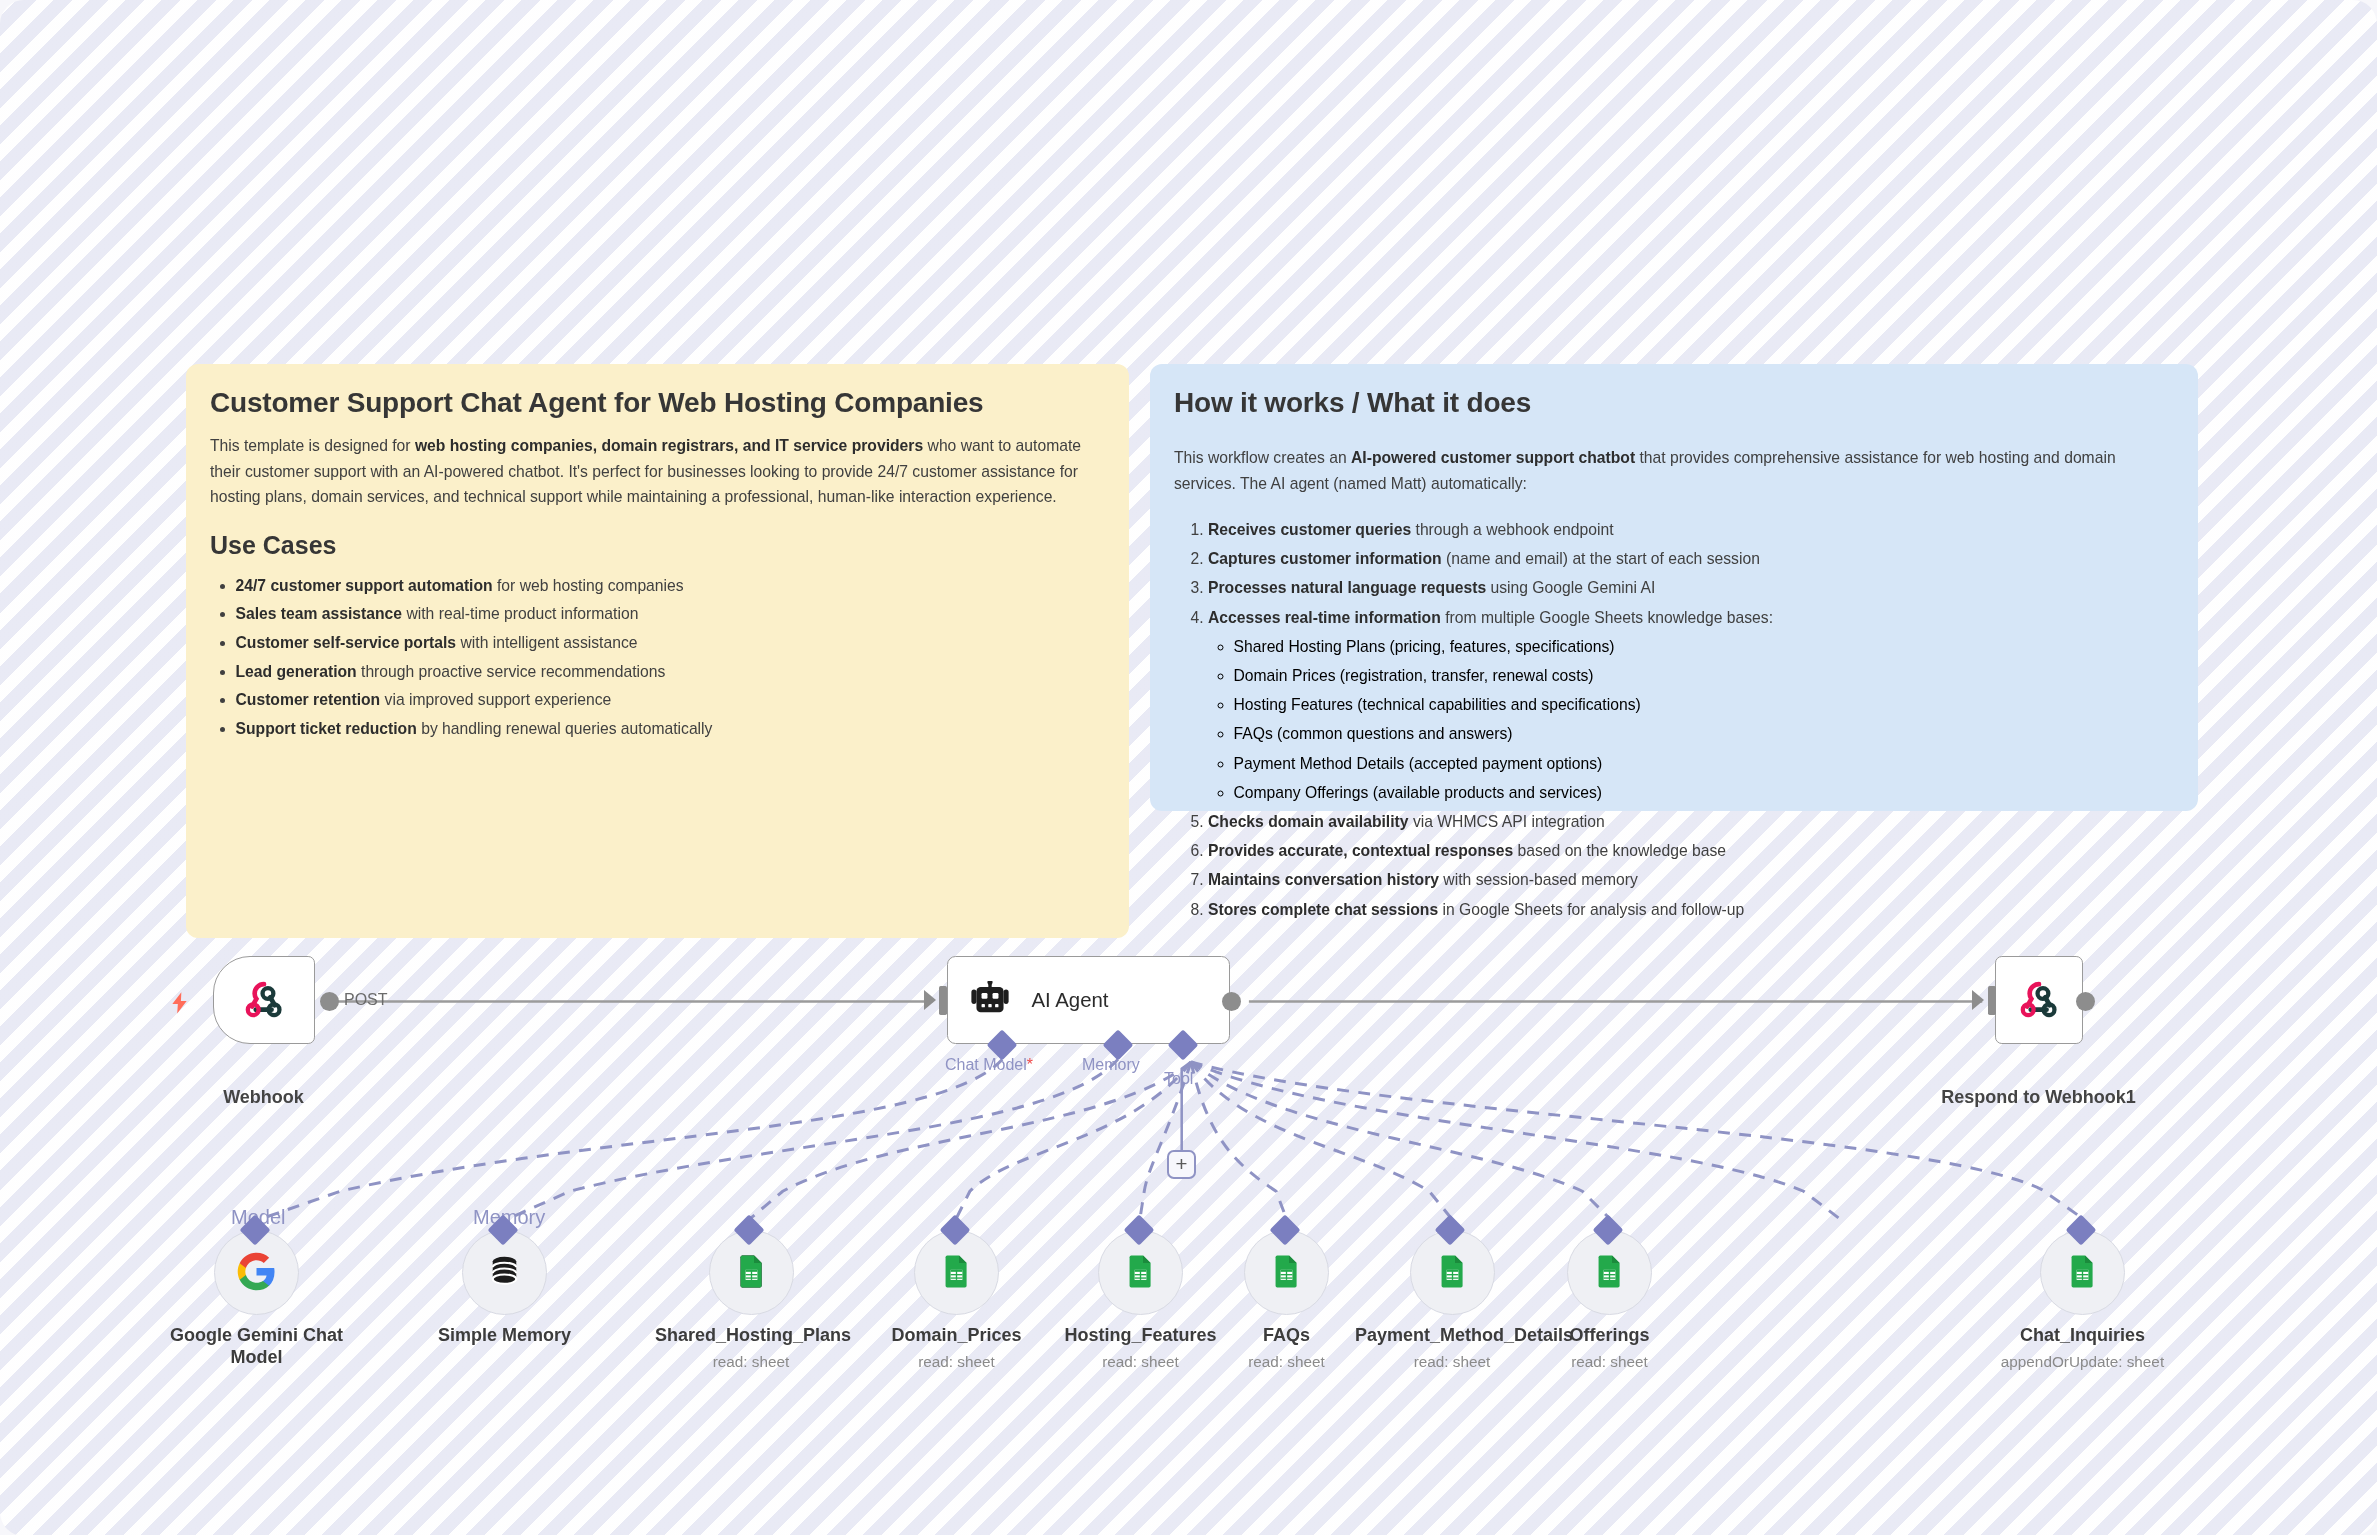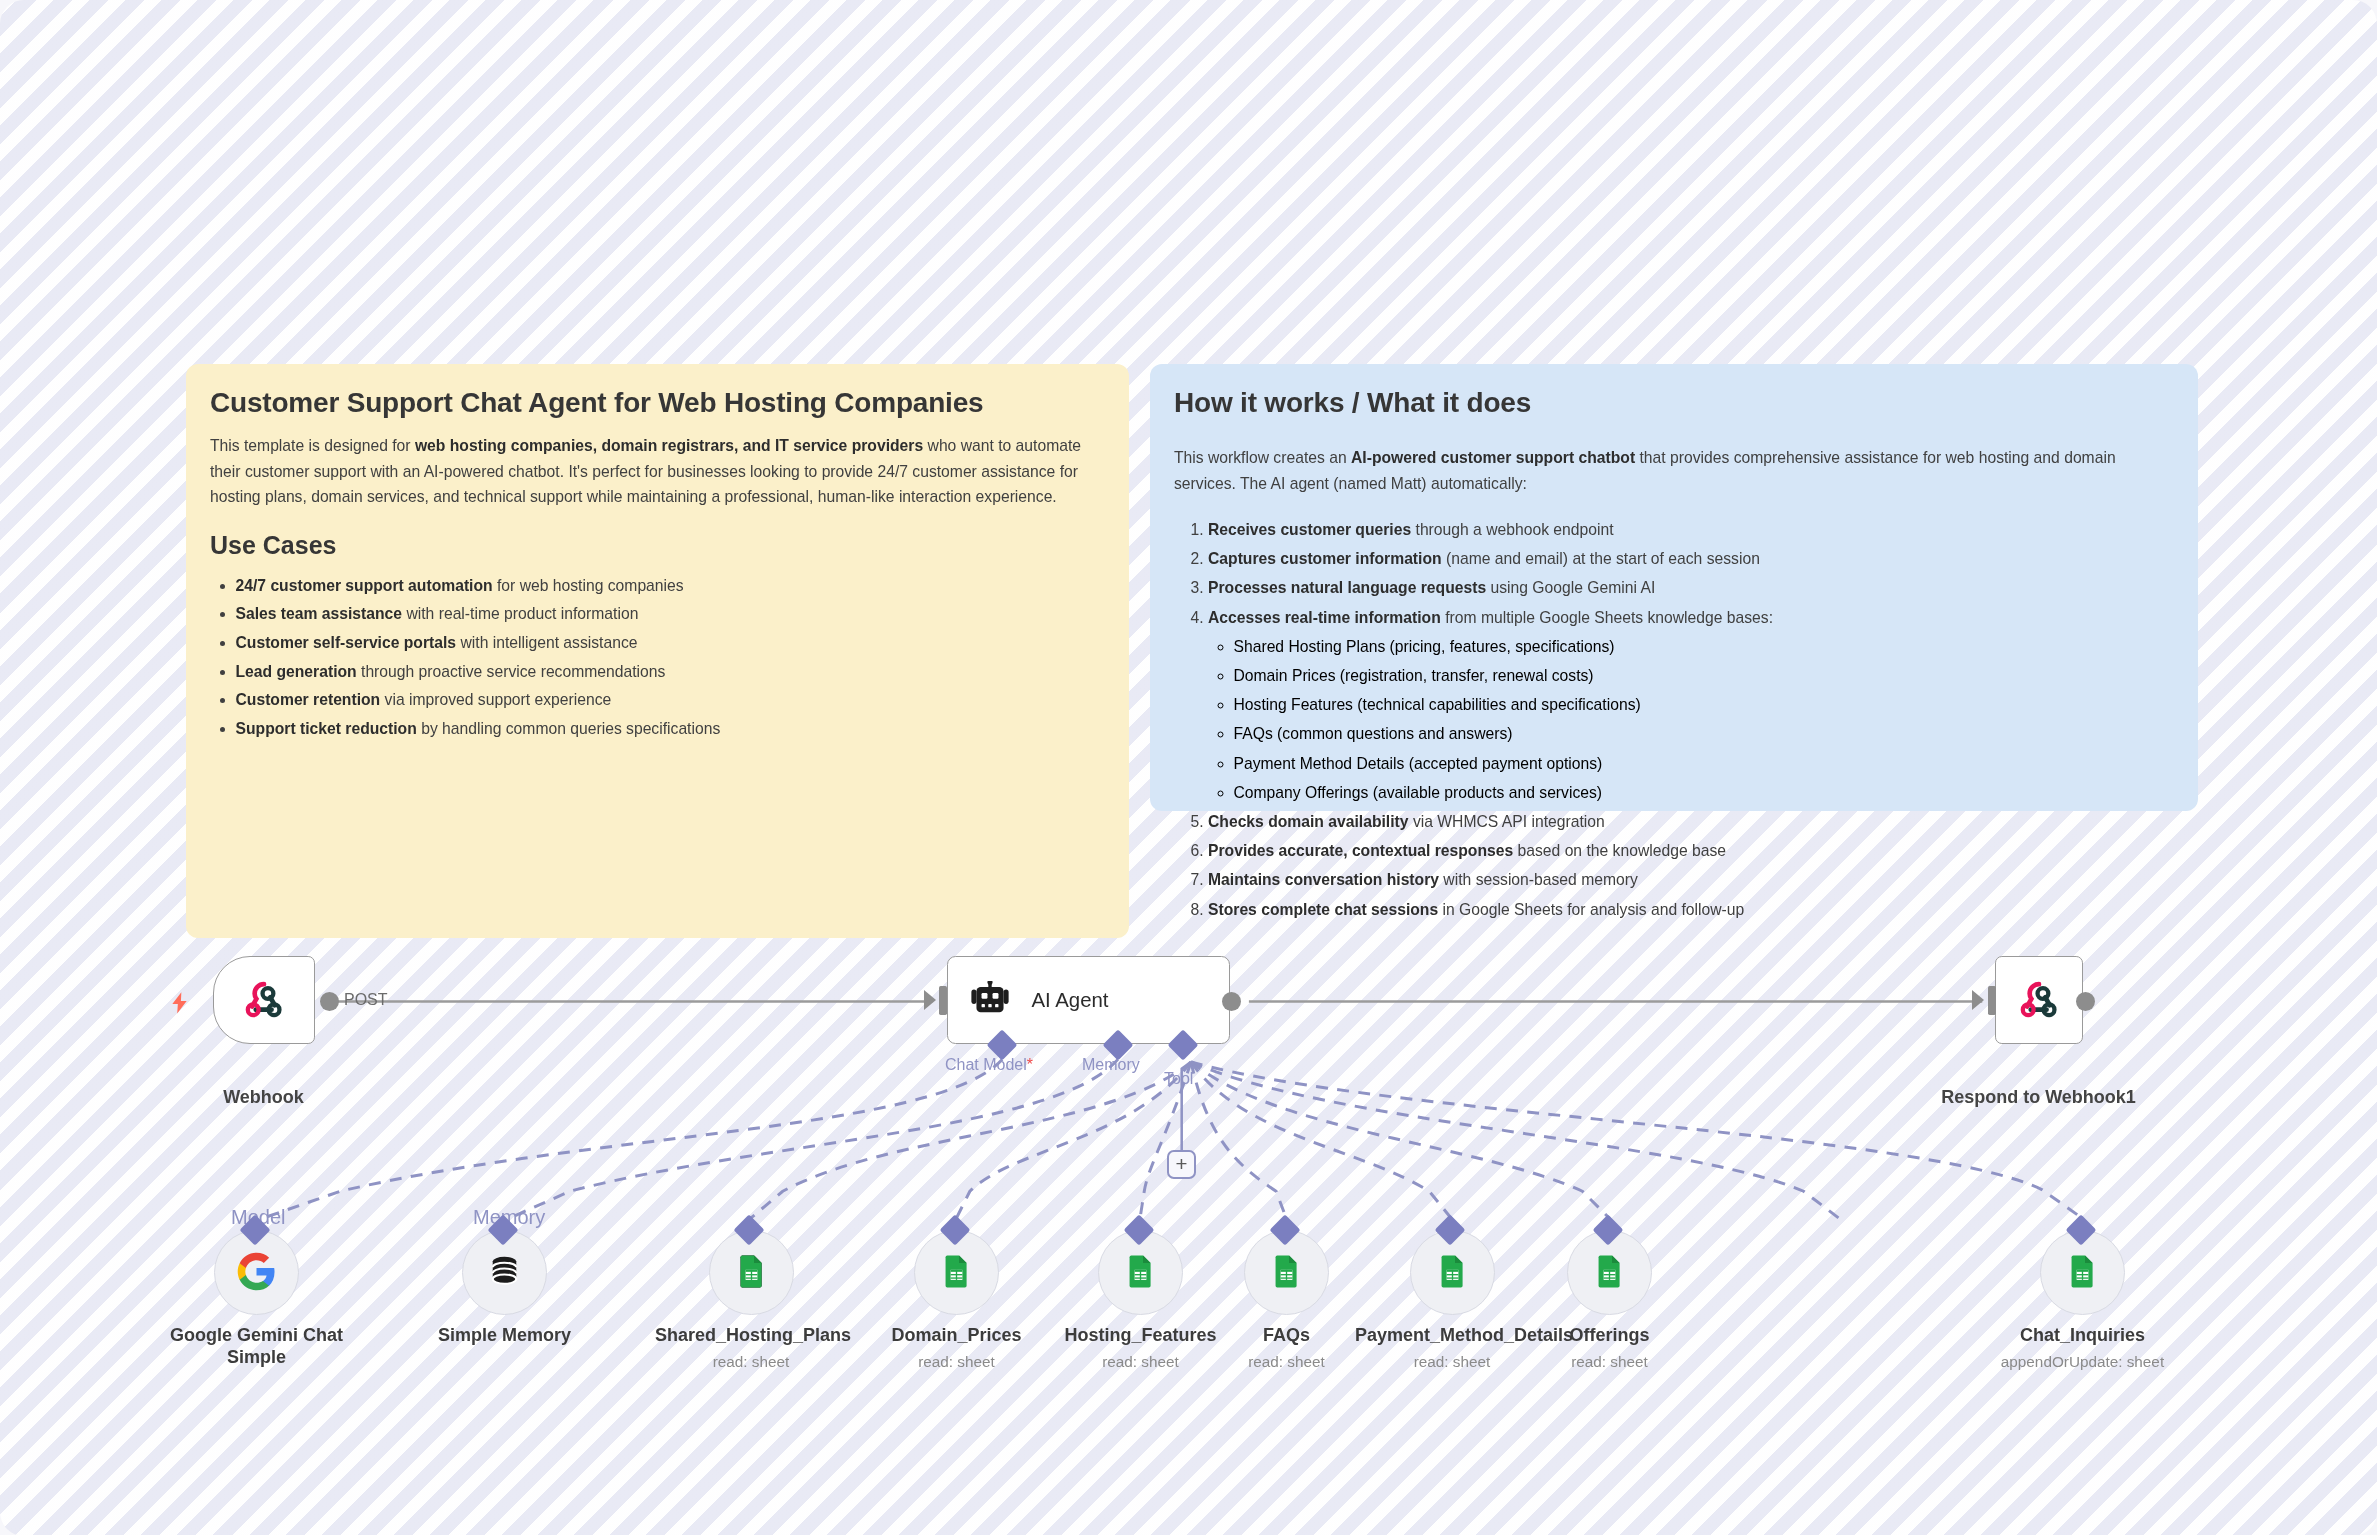--- a/index.html
+++ b/index.html
@@ -171,21 +171,21 @@
     <p>
       <span>This template is designed for </span><b>web hosting companies, domain registrars, and IT service providers</b><span> who want to automate their customer support with an AI-powered chatbot. It's perfect for businesses looking to provide 24/7 customer assistance for hosting plans, domain services, and technical support while maintaining a professional, human-like interaction experience.</span>
     </p>
     <h2>Use Cases</h2>
     <ul class="bullets">
       <li><b>24/7 customer support automation</b><span> for web hosting companies</span></li>
       <li><b>Sales team assistance</b><span> with real-time product information</span></li>
       <li><b>Customer self-service portals</b><span> with intelligent assistance</span></li>
       <li><b>Lead generation</b><span> through proactive service recommendations</span></li>
       <li><b>Customer retention</b><span> via improved support experience</span></li>
-      <li><b>Support ticket reduction</b><span> by handling common queries specifications</span></li>
+      <li><b>Support ticket reduction</b><span> by handling renewal queries automatically</span></li>
     </ul>
   </div>
 
   <div class="sticky blue">
     <h1>How it works / What it does</h1>
     <p style="margin-top:25.5px">
       <span>This workflow creates an </span><b>AI-powered customer support chatbot</b><span> that provides comprehensive assistance for web hosting and domain services. The AI agent (named Matt) automatically:</span>
     </p>
     <ol class="steps">
       <li><b>Receives customer queries</b><span> through a webhook endpoint</span></li>
@@ -311,21 +311,21 @@
           <svg width="41" height="41" viewBox="0 0 48 48">
             <path fill="#4285F4" d="M45.1 24.5c0-1.6-.1-3.2-.4-4.7H24v8.9h11.8c-.5 2.8-2 5.1-4.4 6.7v5.5h7.1c4.2-3.8 6.6-9.5 6.6-16.4z"></path>
             <path fill="#34A853" d="M24 46c6 0 11-2 14.6-5.4l-7.1-5.5c-2 1.3-4.5 2.1-7.5 2.1-5.8 0-10.6-3.9-12.4-9.1H4.3v5.7C7.9 41.1 15.4 46 24 46z"></path>
             <path fill="#FBBC05" d="M11.6 28.1c-.5-1.3-.7-2.7-.7-4.1s.3-2.8.7-4.1v-5.7H4.3C2.8 17.2 2 20.5 2 24s.8 6.8 2.3 9.8l7.3-5.7z"></path>
             <path fill="#EA4335" d="M24 10.8c3.3 0 6.2 1.1 8.5 3.3l6.3-6.3C35 4.1 30 2 24 2 15.4 2 7.9 6.9 4.3 14.2l7.3 5.7c1.8-5.2 6.6-9.1 12.4-9.1z"></path>
           </svg>
         </span>
         <div class="diamond"></div>
       </div>
     </div>
-    <div class="subname">Google Gemini Chat Simple</div>
+    <div class="subname">Google Gemini Chat Model</div>
     <div class="subsub"></div>
   </div>
 
   <div class="conn-label" style="left:473px;top:1206px;">Memory</div>
   <div class="subnode" style="left:411px;top:1230px;width:187px;">
     <div style="position:relative;width:85px;margin:0 auto;">
       <div class="circle">
         <span>
           <svg width="37" height="37" viewBox="0 0 44 44">
             <ellipse cx="22" cy="10" rx="14" ry="5.5" fill="#1c1c1c"></ellipse>

